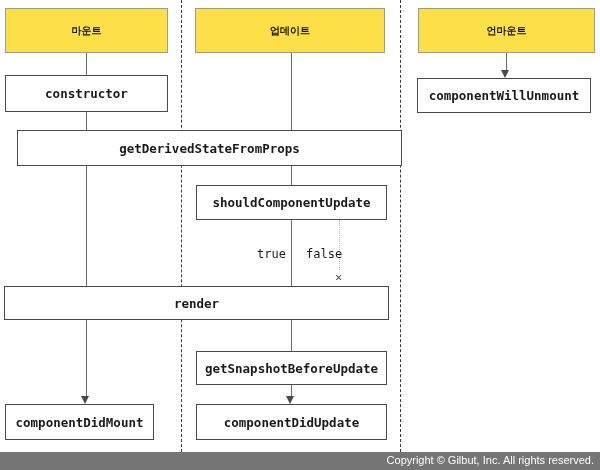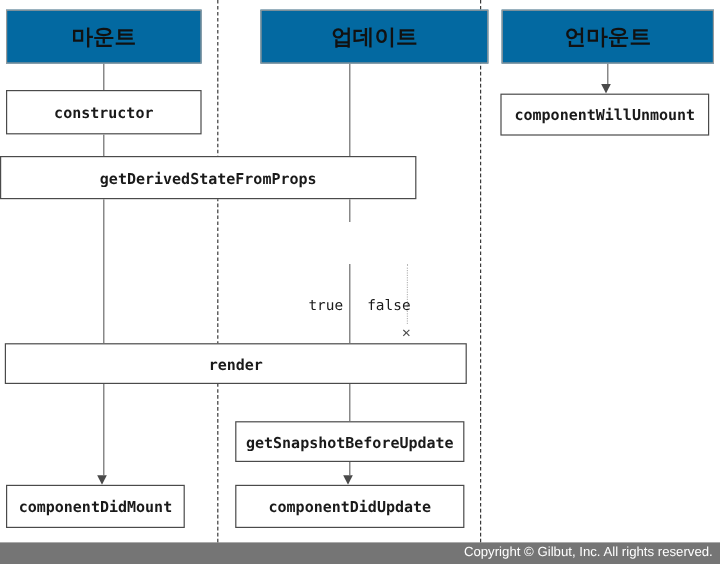--- a/index.html
+++ b/index.html
@@ -33,25 +33,25 @@
     justify-content: center;
     font-family: "DejaVu Sans Mono", "Liberation Mono", monospace;
     font-size: 12.5px;
     color: #1a1a1a;
     letter-spacing: 0px;
     white-space: nowrap;
     z-index: 3;
     font-weight: bold;
   }
   .box.header {
-    background: #0369a1;
+    background: #fde047;
     border: 1.5px solid #9a9a9a;
     font-family: "DejaVu Sans", "Liberation Sans", sans-serif;
     font-weight: bold;
-    font-size: 18px;
+    font-size: 10px;
     color: #111111;
   }
 
   
   .divider {
     position: absolute;
     top: 0;
     width: 0;
     border-left: 1.5px dashed #3a3a3a;
     z-index: 2;
@@ -127,37 +127,38 @@
   <div class="divider" style="left:400px; height:452px;"></div>
 
   <div class="box header" style="left:5px; top:8px; width:163px; height:45px;">마운트</div>
 
   <div class="vline" style="left:86px; top:53px; height:22px;"></div>
 
   <div class="box" style="left:5px; top:75px; width:163px; height:37px;">constructor</div>
 
   <div class="vline" style="left:86px; top:112px; height:18px;"></div>
 
-  <div class="box" style="left:0; top:130px; width:347px; height:36px;">getDerivedStateFromProps</div>
+  <div class="box" style="left:17px; top:130px; width:385px; height:36px;">getDerivedStateFromProps</div>
 
   <div class="vline" style="left:86px; top:166px; height:120px;"></div>
 
   <div class="box" style="left:4px; top:286px; width:385px; height:34px;">render</div>
 
   <div class="vline" style="left:86px; top:320px; height:76px;"></div>
   <div class="arrowhead" style="left:81px; top:396px;"></div>
 
   <div class="box" style="left:5px; top:404px; width:149px; height:36px;">componentDidMount</div>
 
-  <div class="box header" style="left:195px; top:8px; width:190px; height:45px;margin-left:22px;">업데이트</div>
+  <div class="box header" style="left:195px; top:8px; width:190px; height:45px;">업데이트</div>
 
   <div class="vline" style="left:291px; top:53px; height:77px;"></div>
 
   <div class="vline" style="left:291px; top:166px; height:19px;"></div>
 
+  <div class="box" style="left:196px; top:185px; width:191px; height:35px;">shouldComponentUpdate</div>
 
   <div class="vline" style="left:291px; top:220px; height:66px;"></div>
   <div class="blabel" style="left:257px; top:247px;">true</div>
 
   <div class="vline dotted" style="left:339px; top:220px; height:50px;"></div>
   <div class="blabel" style="left:306px; top:247px;">false</div>
   <div class="xmark" style="left:335px; top:271px;">✕</div>
 
   <div class="vline" style="left:291px; top:320px; height:31px;"></div>
 

